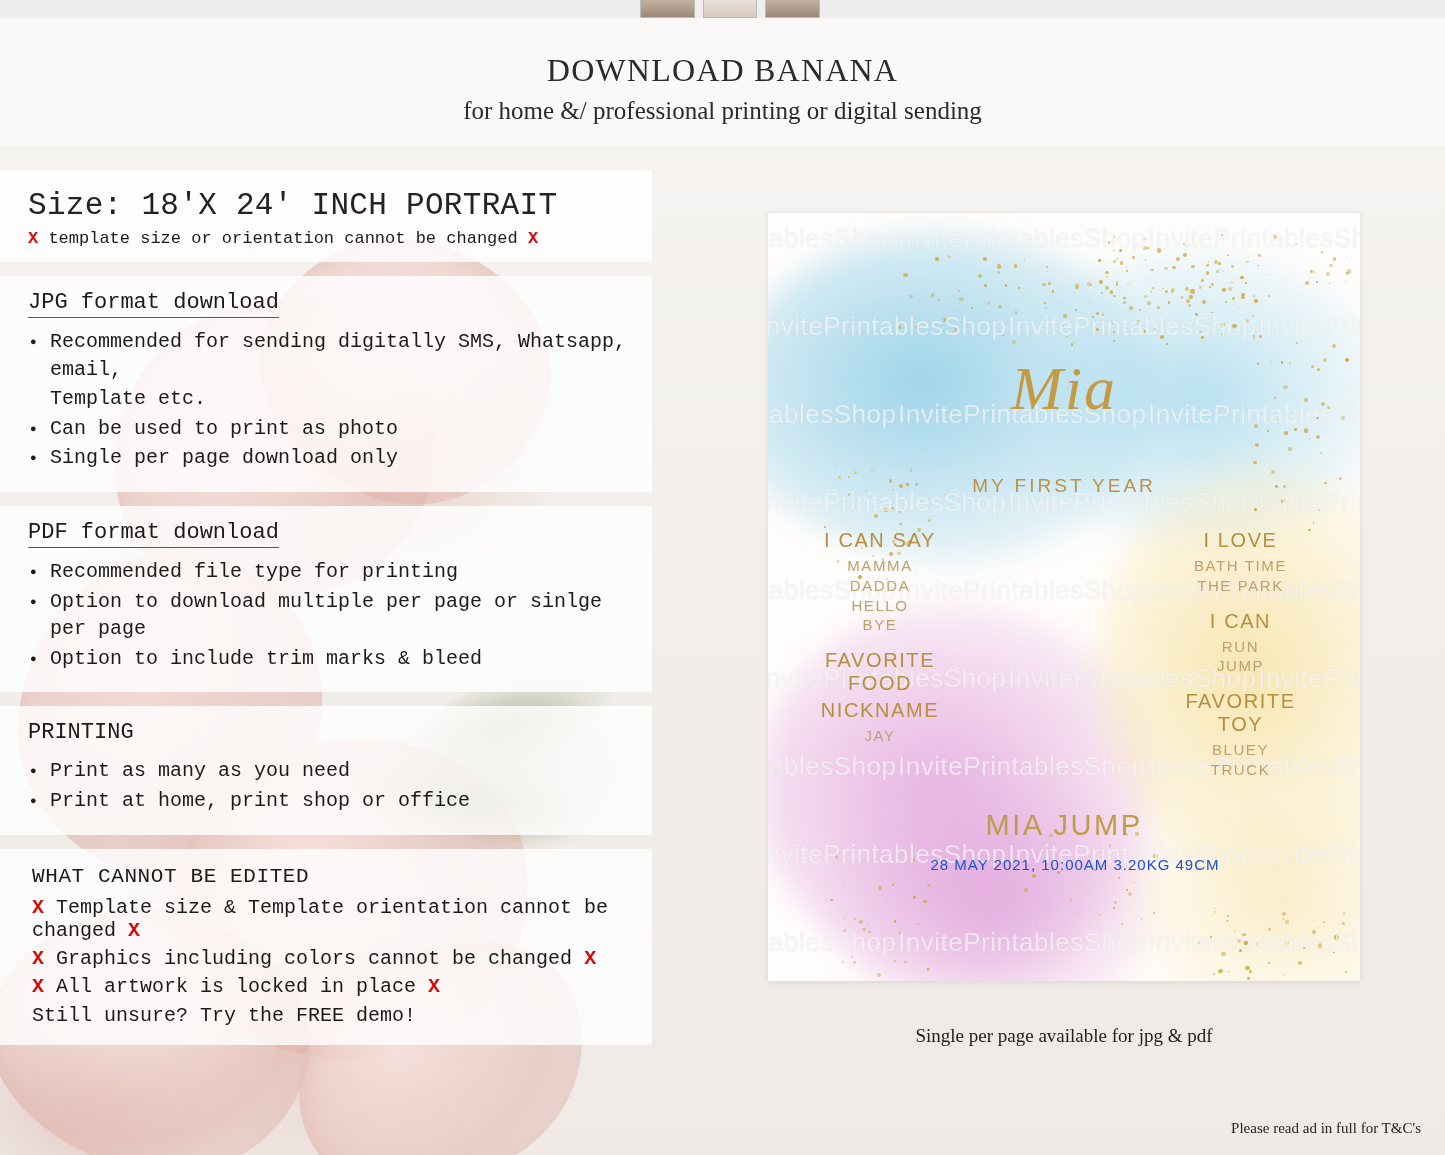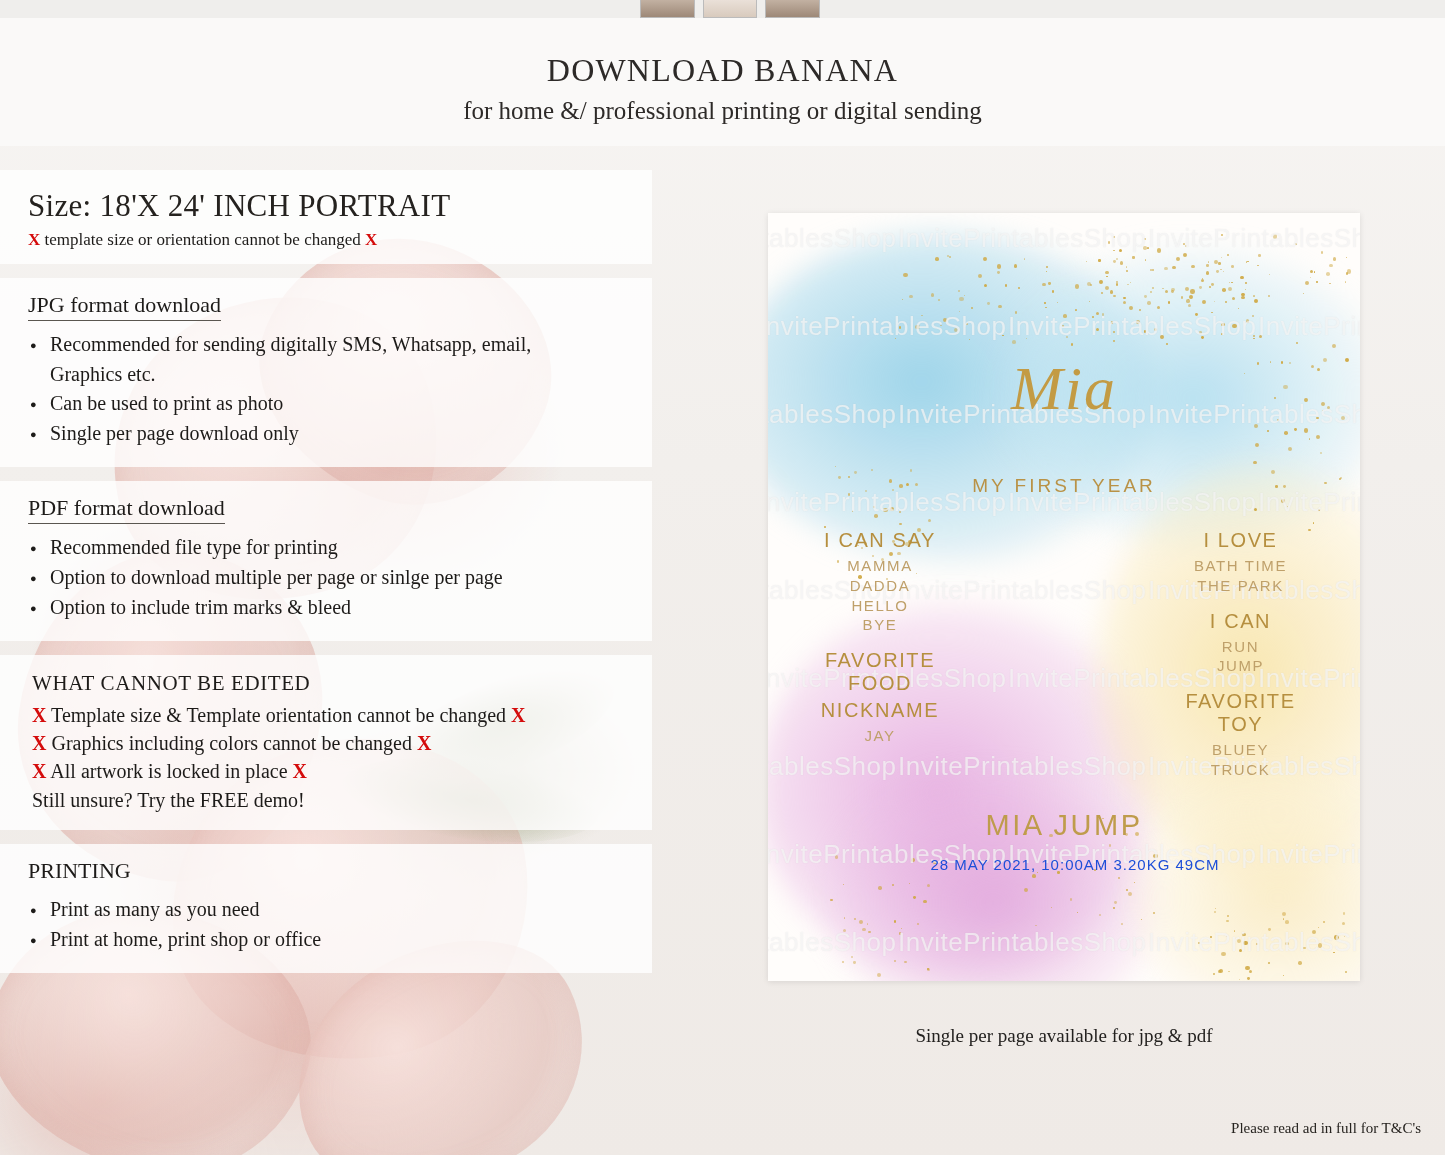--- a/index.html
+++ b/index.html
@@ -104,20 +104,21 @@
     left: 0;
     top: 170px;
     width: 652px;
     z-index: 3;
   }
   .panel {
     background: rgba(255,255,255,0.80);
     margin-bottom: 14px;
     padding: 14px 22px 18px 28px;
     box-sizing: border-box;
+    font-family: Liberation Mono, monospace;
   }
   .panel.size-panel { padding-top: 18px; padding-bottom: 14px; }
   .size-title {
     font-size: 31px;
     color: #25221f;
     margin: 0 0 6px 0;
     font-weight: 400;
     letter-spacing: 0.3px;
   }
   .size-note {
@@ -373,32 +374,40 @@
       <span class="x-mark">X</span>
       <span>template size or orientation cannot be changed</span>
       <span class="x-mark">X</span>
     </p>
   </div>
 
   <div class="panel">
     <div class="panel-heading">JPG format download</div>
     <ul class="bullets">
       <li>Recommended for sending digitally SMS, Whatsapp, email,</li>
-      <li class="cont">Graphics etc.</li>
+      <li class="cont">Template etc.</li>
       <li>Can be used to print as photo</li>
       <li>Single per page download only</li>
     </ul>
   </div>
 
   <div class="panel">
     <div class="panel-heading">PDF format download</div>
     <ul class="bullets">
       <li>Recommended file type for printing</li>
       <li>Option to download multiple per page or sinlge per page</li>
       <li>Option to include trim marks &amp; bleed</li>
+    </ul>
+  </div>
+
+  <div class="panel">
+    <div class="panel-heading no-underline">PRINTING</div>
+    <ul class="bullets">
+      <li>Print as many as you need</li>
+      <li>Print at home, print shop or office</li>
     </ul>
   </div>
 
   <div class="panel">
     <div class="cannot-title">WHAT CANNOT BE EDITED</div>
     <p class="cannot-line">
       <span class="x-mark">X</span>
       <span>Template size &amp; Template orientation cannot be changed</span>
       <span class="x-mark">X</span>
     </p>
@@ -406,28 +415,20 @@
       <span class="x-mark">X</span>
       <span>Graphics including colors cannot be changed</span>
       <span class="x-mark">X</span>
     </p>
     <p class="cannot-line">
       <span class="x-mark">X</span>
       <span>All artwork is locked in place</span>
       <span class="x-mark">X</span>
     </p>
     <p class="cannot-last">Still unsure? Try the FREE demo!</p>
-  </div>
-
-  <div class="panel">
-    <div class="panel-heading no-underline">PRINTING</div>
-    <ul class="bullets">
-      <li>Print as many as you need</li>
-      <li>Print at home, print shop or office</li>
-    </ul>
   </div>
 
 </div>
 
 <div class="poster-wrap">
   <div class="wash wash-blue"></div>
   <div class="wash wash-blue2"></div>
   <div class="wash wash-pink"></div>
   <div class="wash wash-pink2"></div>
   <div class="wash wash-yellow"></div>

